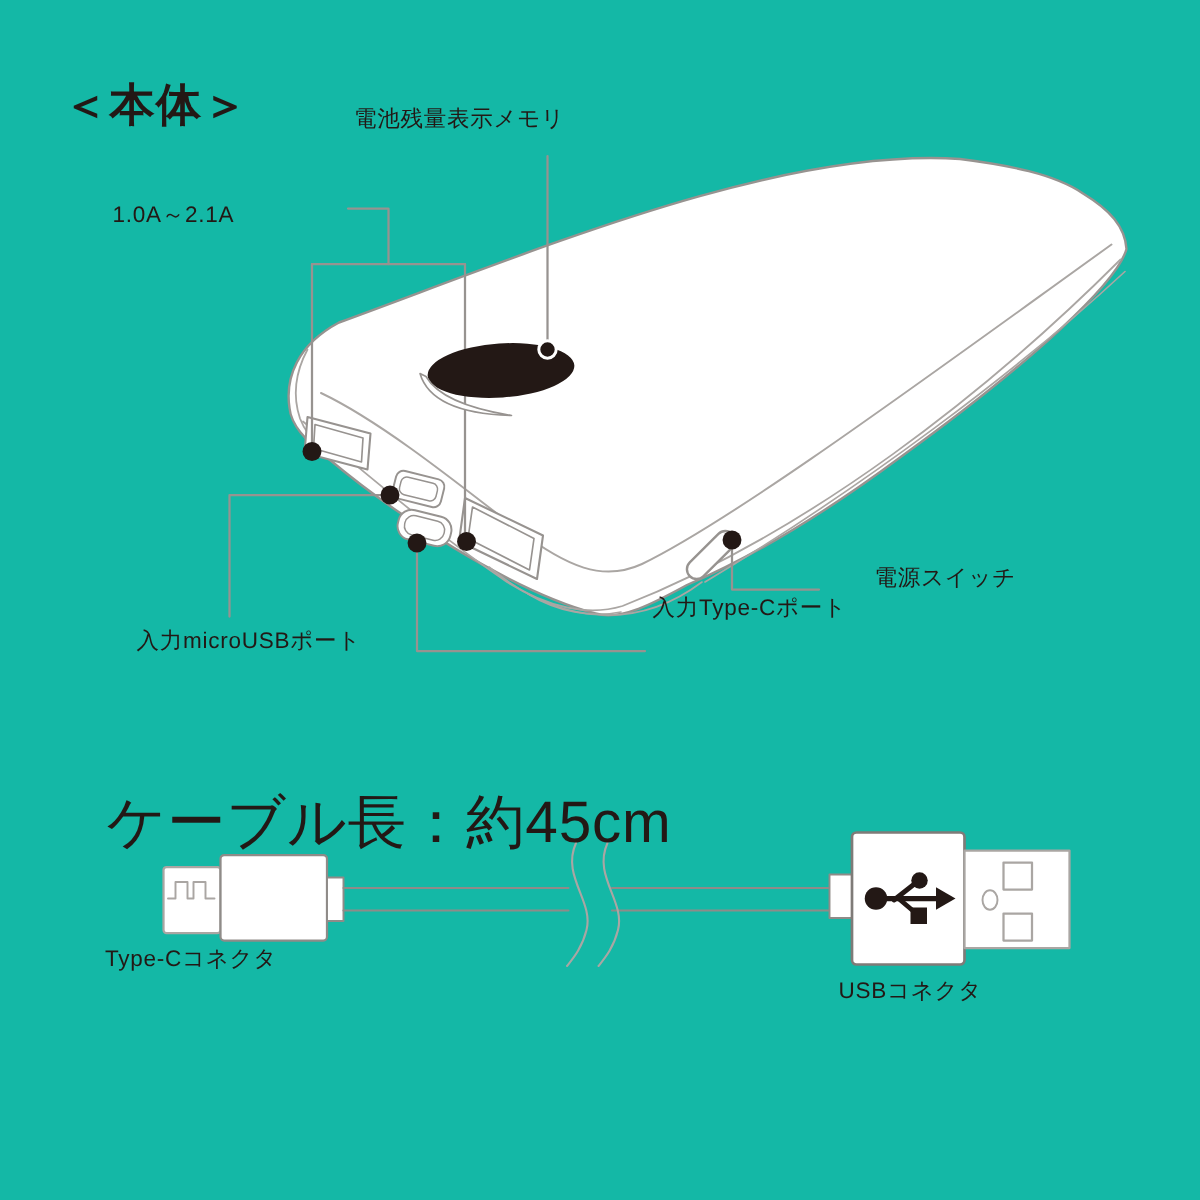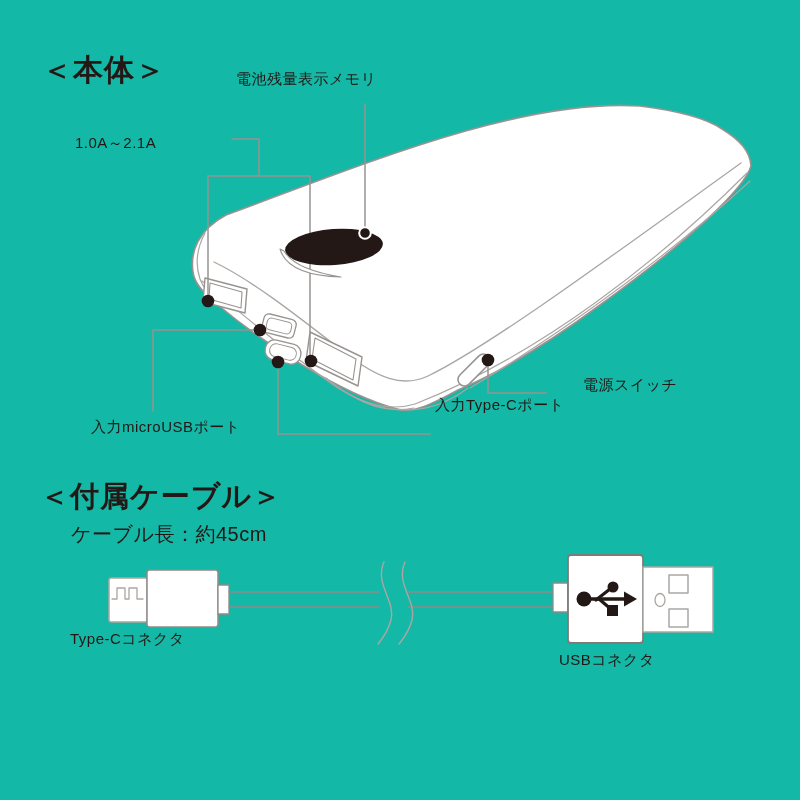--- a/index.html
+++ b/index.html
@@ -2,21 +2,21 @@
 <html><head>
 <meta charset="utf-8">
 <style>
   html,body{margin:0;padding:0;background:#ffffff;}
   .page{position:relative;width:800px;height:800px;background:#14b8a6;overflow:hidden;
         font-family:"Liberation Sans","DejaVu Sans",sans-serif;color:#231815;}
   .art{position:absolute;left:0;top:0;}
   .lbl{position:absolute;white-space:nowrap;color:#231815;font-weight:500;letter-spacing:0.5px;}
   .lbl.small{font-size:15px;}
   .title{position:absolute;white-space:nowrap;font-weight:bold;font-size:30px;letter-spacing:1px;color:#231815;}
-  .cable-len{position:absolute;white-space:nowrap;font-size:20px;font-weight:500;letter-spacing:0.5px;color:#231815;}
+  .cable-len{position:absolute;white-space:nowrap;font-size:39px;font-weight:500;letter-spacing:0.5px;color:#231815;}
   .footnote{position:absolute;white-space:nowrap;font-size:24px;font-weight:600;letter-spacing:0.2px;color:#231815;}
 </style>
 </head>
 <body>
 
 <div class="page">
 
   <svg class="art" width="800" height="800" viewBox="0 0 800 800">
 
     <g fill="none" stroke="#979390" stroke-width="1.6" stroke-linecap="round" stroke-linejoin="round">
@@ -136,21 +136,20 @@
   <div class="lbl small" style="left:236px;top:70px;">電池残量表示メモリ</div>
 
   <div class="lbl small" style="left:75px;top:134px;">1.0A～2.1A</div>
 
   <div class="lbl small" style="left:583px;top:376px;">電源スイッチ</div>
 
   <div class="lbl small" style="left:55px;top:418px;margin-left:36px;">入力microUSBポート</div>
 
   <div class="lbl small" style="left:435px;top:396px;">入力Type-Cポート</div>
 
-  <div class="title" style="left:40px;top:477px;font-size:29px;">＜付属ケーブル＞</div>
 
   <div class="cable-len" style="left:71px;top:521px;">ケーブル長：約45cm</div>
 
   <div class="lbl small" style="left:70px;top:630px;">Type-Cコネクタ</div>
 
   <div class="lbl small" style="left:559px;top:651px;">USBコネクタ</div>
 
 </div>
 
 </body></html>

